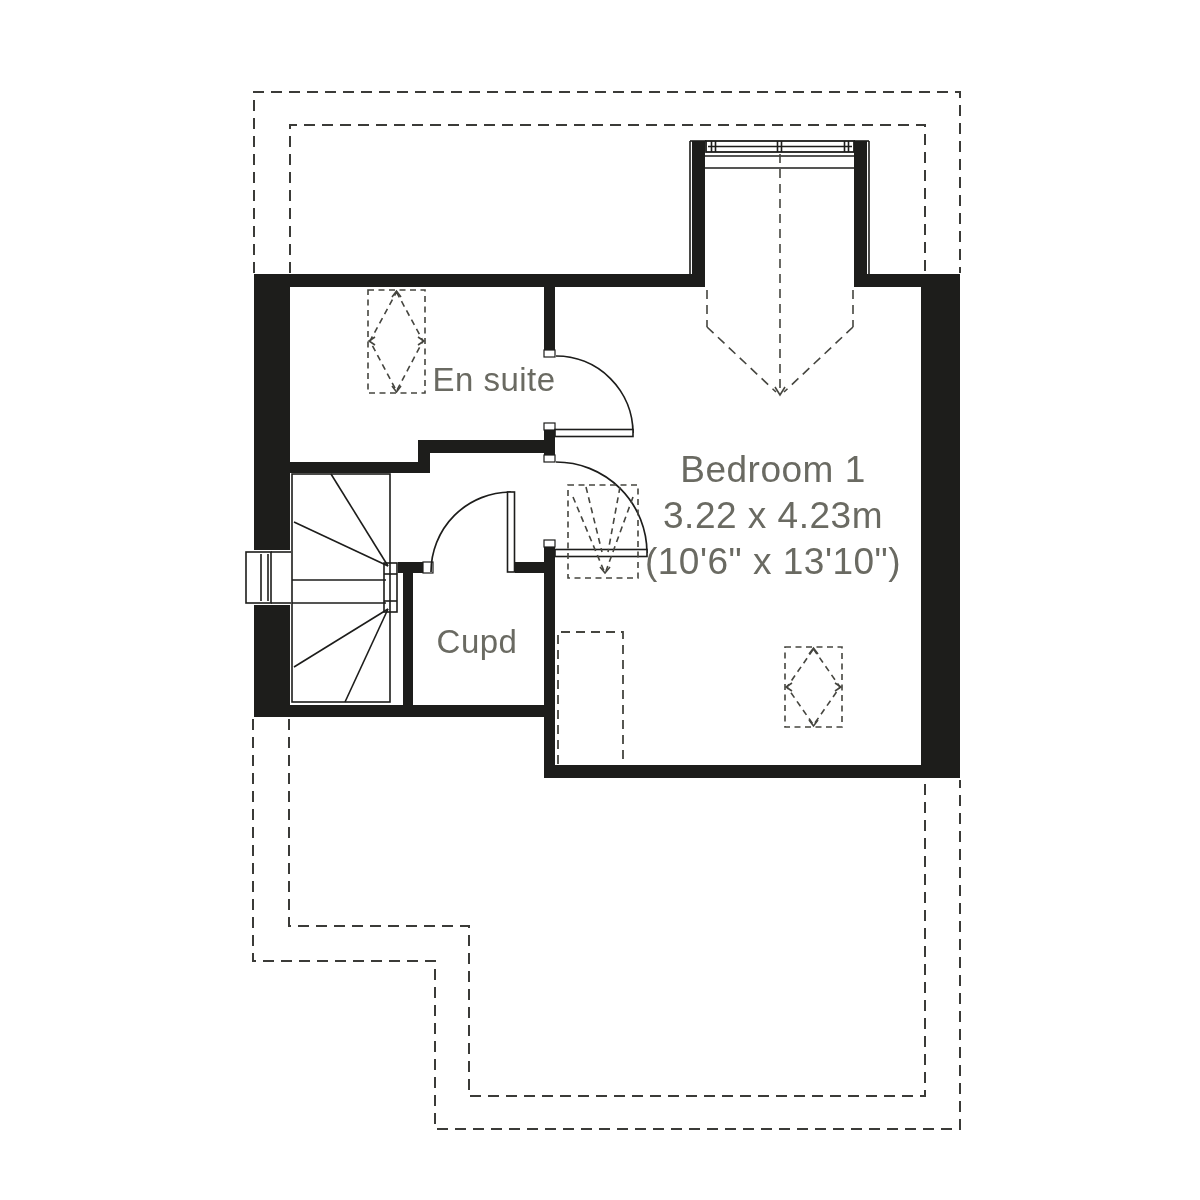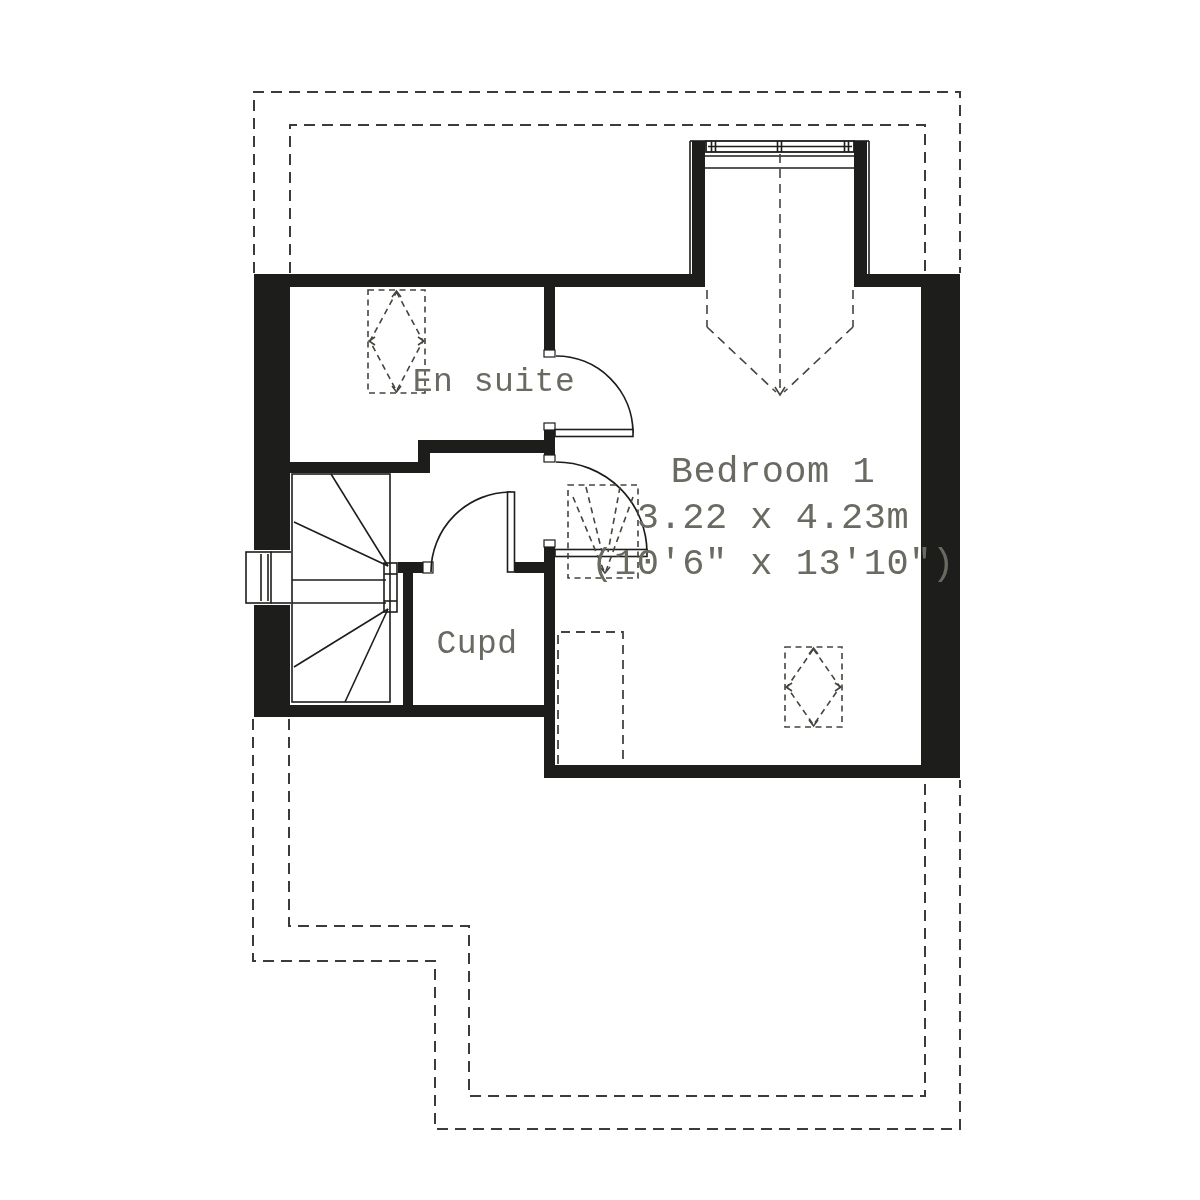--- a/index.html
+++ b/index.html
@@ -5,21 +5,21 @@
   :root{
     --c-wall:#1d1d1b;
     --c-line:#1d1d1b;
     --c-dash:#3b3b38;
     --c-label:#6a6a62;
     --c-bg:#ffffff;
   }
   html,body{margin:0;padding:0;background:var(--c-bg);}
   .plan-wrap{
     width:1200px;height:1200px;position:relative;background:var(--c-bg);
-    font-family:Liberation Mono, monospace;
+    font-family:Liberation Sans, sans-serif;
   }
   svg{display:block;}
   .wall{fill:var(--c-wall);stroke:none;}
   .thin{stroke:var(--c-line);stroke-width:1.6;fill:none;}
   .thin2{stroke:var(--c-line);stroke-width:1.8;fill:none;}
   .leaf{fill:#ffffff;stroke:var(--c-line);stroke-width:1.6;}
   .jamb{fill:#ffffff;stroke:var(--c-line);stroke-width:1.2;}
   .arc{stroke:var(--c-line);stroke-width:1.7;fill:none;}
   .bdash{stroke:var(--c-dash);stroke-width:2;fill:none;stroke-dasharray:11 7;}
   .skdash{stroke:#45453f;stroke-width:1.6;fill:none;stroke-dasharray:6 4.5;}

